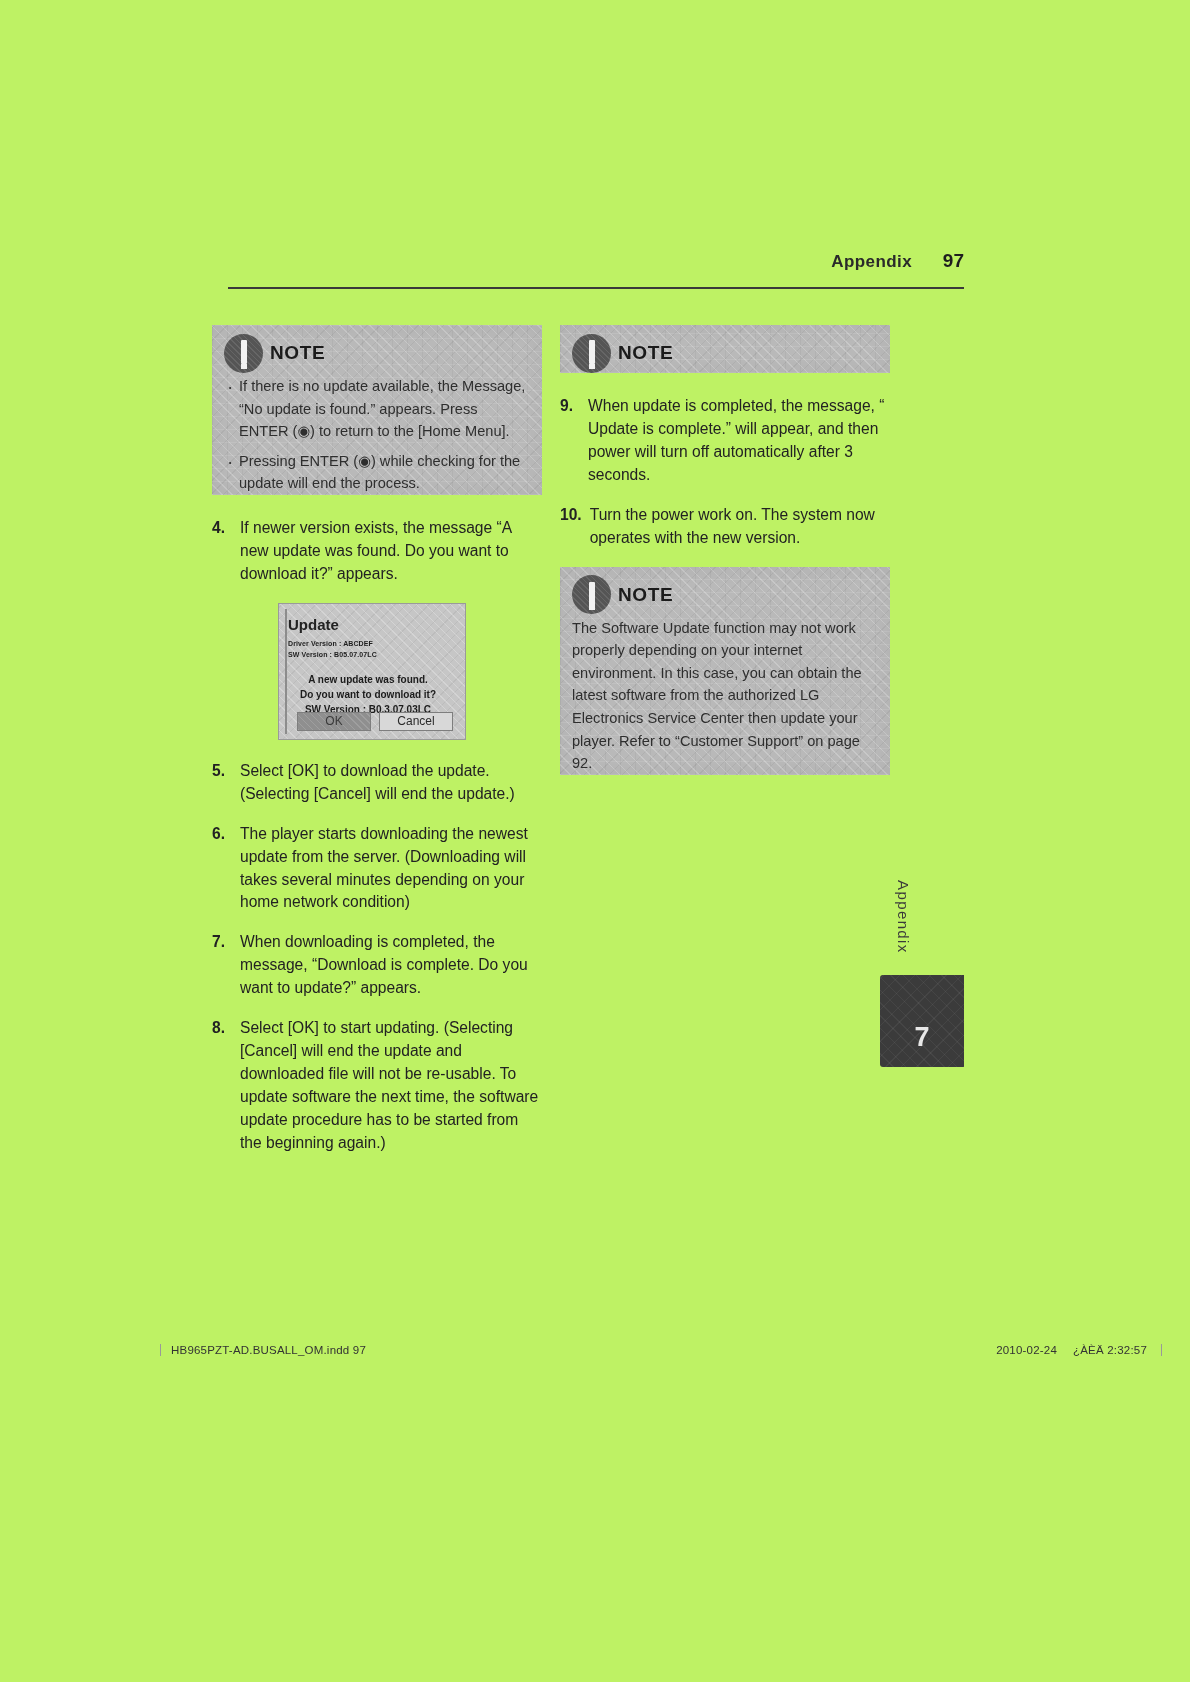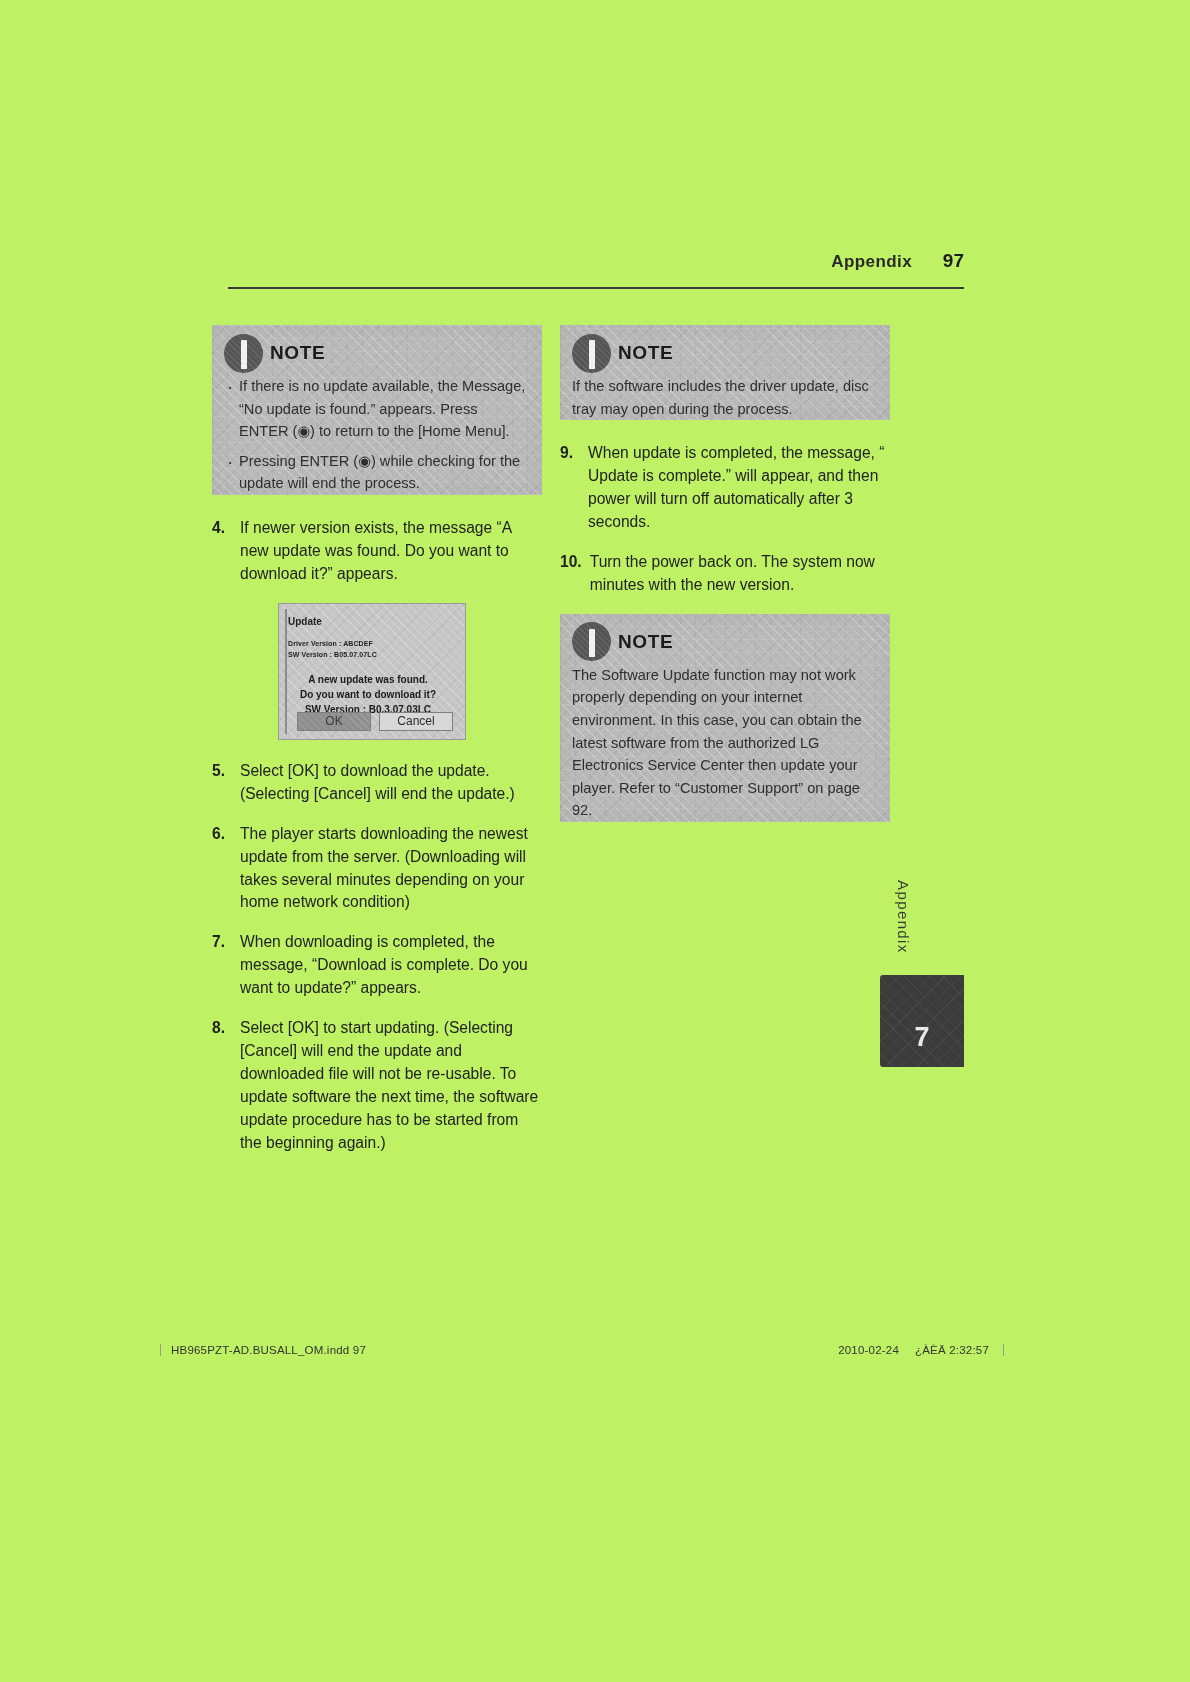--- a/index.html
+++ b/index.html
@@ -130,21 +130,21 @@
       #c6c6c6;
     border:1px solid #9a9a9a;
     position:relative;
     overflow:hidden;
   }
   .shot-inner{
     position:absolute;left:6px;top:5px;right:6px;bottom:5px;
     border-left:2px solid #8c8c8c;
   }
   .shot-title{
-    position:absolute;left:9px;top:12px;font-size:10px;font-weight:700;color:#222;
+    position:absolute;left:9px;top:12px;font-size:15px;font-weight:700;color:#222;
   }
   .shot-ver1{position:absolute;left:9px;top:36px;font-size:7px;font-weight:700;color:#1e1e1e;letter-spacing:.1px;}
   .shot-ver2{position:absolute;left:9px;top:47px;font-size:7px;font-weight:700;color:#1e1e1e;letter-spacing:.1px;}
   .shot-msg{
     position:absolute;left:0;right:8px;top:68px;text-align:center;
     font-size:10px;font-weight:700;color:#1b1b1b;line-height:1.5;
   }
   .shot-msg div{white-space:nowrap;}
   .shot-btns{
     position:absolute;left:18px;right:12px;bottom:8px;display:flex;gap:8px;
@@ -180,21 +180,21 @@
     display:flex;align-items:flex-end;justify-content:center;
     padding-bottom:14px;
     box-sizing:border-box;
   }
   .edge-thumb-num{
     font-size:27px;font-weight:700;color:#e8e8e8;
   }
 
   
   .footer{
-    position:absolute;left:160px;top:1344px;width:844px;
+    position:absolute;left:160px;top:1344px;width:1002px;
     display:flex;justify-content:space-between;align-items:center;
     font-size:11.5px;color:#333;letter-spacing:.2px;
   }
   .footer-left{padding-left:10px;border-left:1px solid #999;}
   .footer-right{padding-right:14px;border-right:1px solid #999;display:flex;gap:16px;}
 </style>
 </head>
 <body>
 
 <div class="page">
@@ -276,33 +276,30 @@
   <div class="col col-right">
 
 
     <div class="callout">
       <div class="callout-head">
         <span class="ico-note">
             <span class="ico-note-dot"></span>
           </span>
         <span class="callout-title">NOTE</span>
       </div>
-      <div class="callout-body">
-        <p class="callout-p">If the software includes the driver update, disc tray may open during the process.</p>
-      </div>
     </div>
 
     <ul class="steps">
       <li class="step">
         <span class="step-num">9.</span>
         <span class="step-txt">When update is completed, the message, “ Update is complete.” will appear, and then power will turn off automatically after 3 seconds.</span>
       </li>
       <li class="step">
         <span class="step-num">10.</span>
-        <span class="step-txt">Turn the power back on. The system now minutes with the new version.</span>
+        <span class="step-txt">Turn the power work on. The system now operates with the new version.</span>
       </li>
     </ul>
 
     <div class="callout">
       <div class="callout-head">
         <span class="ico-note">
             <span class="ico-note-dot"></span>
           </span>
         <span class="callout-title">NOTE</span>
       </div>

